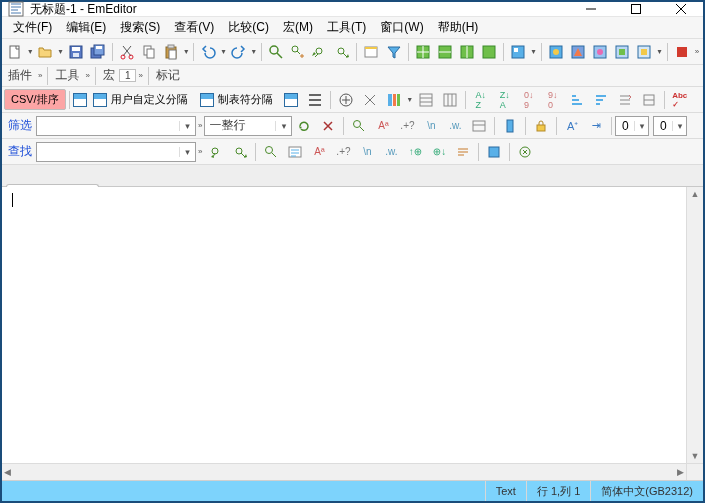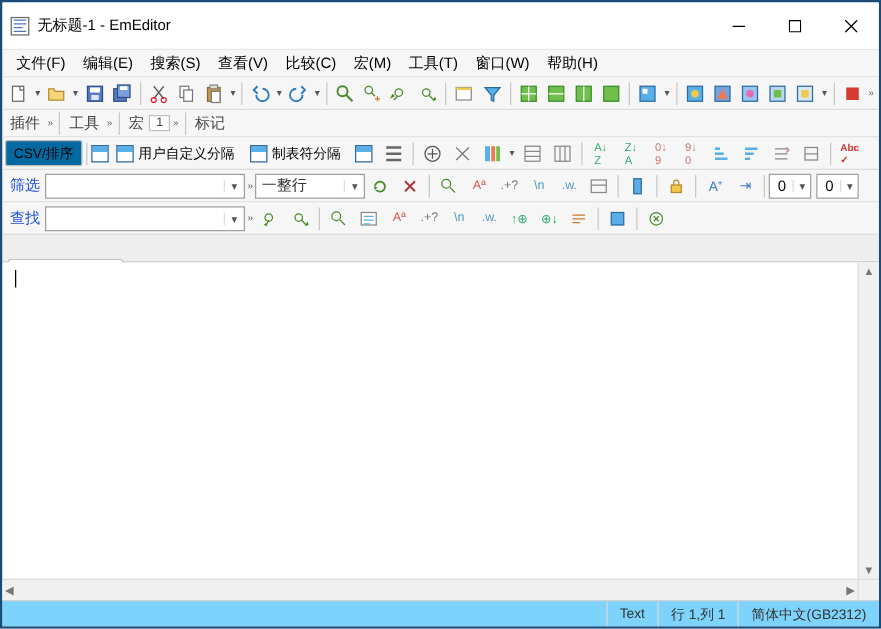--- a/index.html
+++ b/index.html
@@ -1,34 +1,34 @@
 <!DOCTYPE html>
 <html><head>
 <meta charset="utf-8">
 <style>
   * { box-sizing: border-box; margin: 0; padding: 0; }
   html, body { width: 705px; height: 503px; font-family: "Microsoft YaHei", "Segoe UI", Tahoma, sans-serif; font-size: 12px; overflow: hidden; }
   .window { width: 705px; height: 503px; border: 2px solid #1a4c7a; background: #fff; display: flex; flex-direction: column; }
   
-  .titlebar { height: 38px; background: #fff; display: flex; align-items: center; padding: 0 0 0 6px; border-bottom: 1px solid #e6e6e6; }
+  .titlebar { height: 15px; background: #fff; display: flex; align-items: center; padding: 0 0 0 6px; border-bottom: 1px solid #e6e6e6; }
   .titlebar .app-icon { width: 16px; height: 16px; margin-right: 6px; display: inline-flex; }
   .titlebar .title { flex: 1; font-size: 12px; color: #000; }
   .win-btn { width: 45px; height: 29px; display: flex; align-items: center; justify-content: center; }
   .win-btn svg { width: 10px; height: 10px; }
   
   .menubar { height: 22px; display: flex; align-items: center; padding: 0 4px; background: #f6f6f6; border-bottom: 1px solid #e0e0e0; }
   .menubar .menu-item { padding: 2px 7px; cursor: default; }
   
   .toolbar { height: 26px; display: flex; align-items: center; padding: 0 2px; background: #f6f6f6; border-bottom: 1px solid #dcdcdc; }
   .toolbar.row2 { height: 22px; }
   .tb-btn { width: 22px; height: 22px; display: inline-flex; align-items: center; justify-content: center; margin: 0 1px; border: 1px solid transparent; border-radius: 2px; position: relative; }
   .tb-sep { width: 1px; height: 18px; background: #c8c8c8; margin: 0 3px; }
   .tb-label { padding: 0 4px; color: #444; }
   .tb-chev { font-size: 8px; color: #555; padding: 0 2px; }
-  .btn-text { padding: 2px 6px; border: 1px solid #bdbdbd; background: #0369a1; border-radius: 2px; font-size: 11px; display: inline-flex; align-items: center; gap: 4px; }
+  .btn-text { padding: 2px 6px; border: 1px solid #bdbdbd; background: #fca5a5; border-radius: 2px; font-size: 11px; display: inline-flex; align-items: center; gap: 4px; }
   .combo { height: 20px; border: 1px solid #a0a0a0; background: #fff; display: flex; align-items: center; position: relative; }
   .combo .value { flex: 1; padding: 0 4px; color: #333; white-space: nowrap; overflow: hidden; }
   .combo .drop { width: 16px; text-align: center; color: #555; border-left: 1px solid #ddd; font-size: 9px; }
   .label-box { padding: 2px 4px; color: #1d4ed8; }
   
   .tabstrip { height: 22px; background: #eeeeee; display: flex; align-items: flex-end; padding: 0 4px; border-bottom: 1px solid #c8c8c8; }
   .doctab { height: 20px; background: #fff; border: 1px solid #c0c0c0; border-bottom: 1px solid #fff; padding: 0 6px; display: flex; align-items: center; gap: 4px; border-radius: 3px 3px 0 0; position: relative; top: 18px; margin-top: 24px; }
   .doctab .icon { width: 14px; height: 14px; }
   .doctab .close { font-size: 11px; color: #888; padding: 0 2px; }
   

